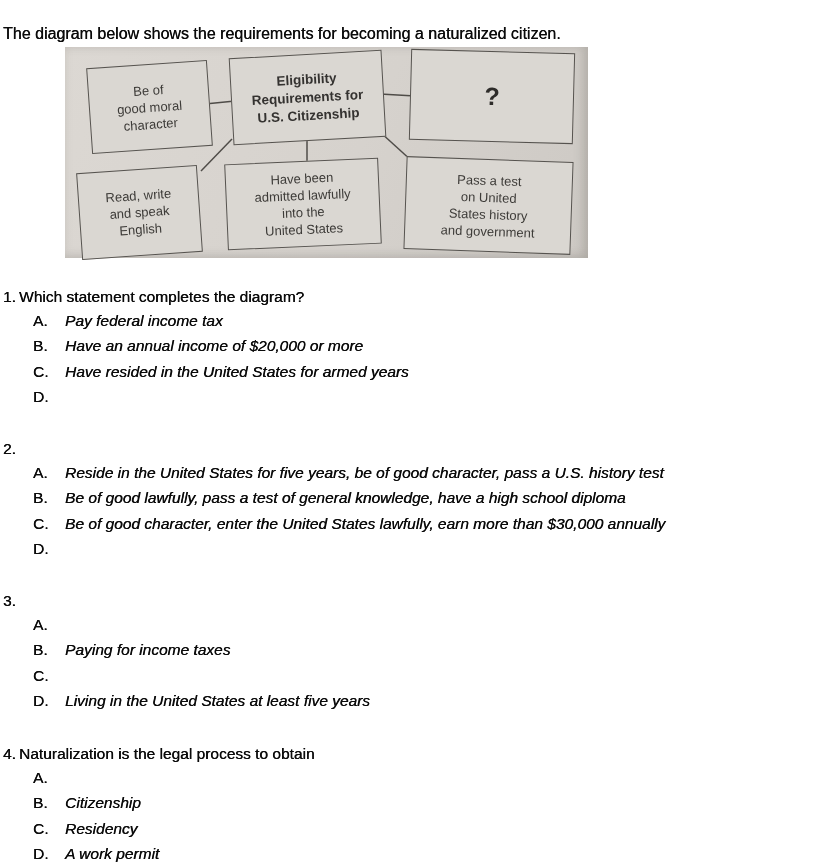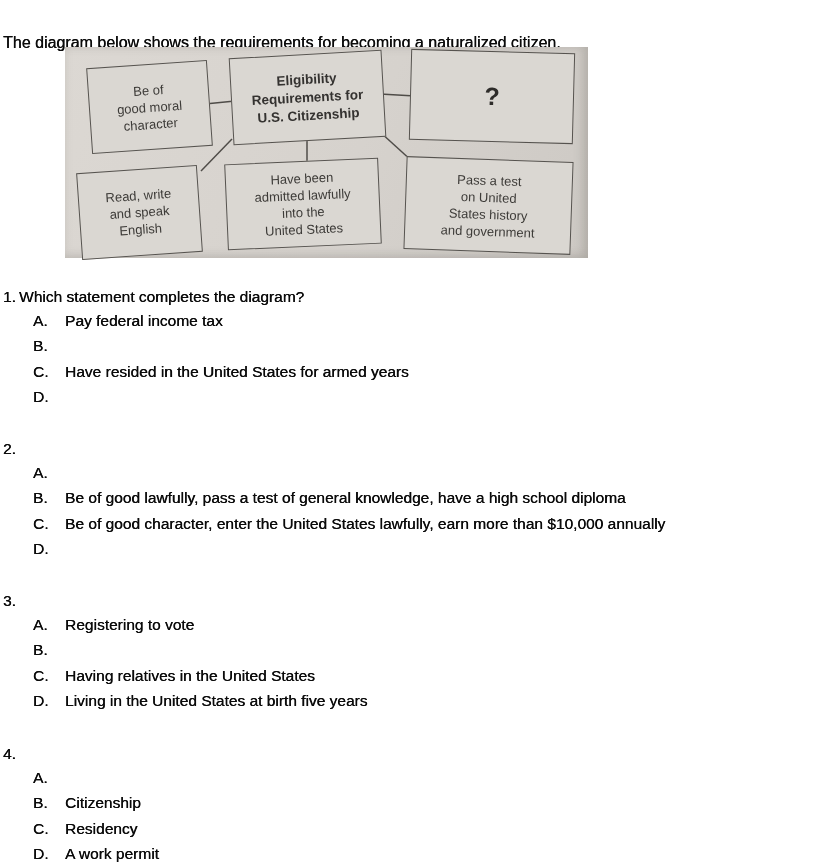--- a/index.html
+++ b/index.html
@@ -5,21 +5,21 @@
   html,body{margin:0;padding:0;}
   body{
     width:822px;height:867px;
     background:#ffffff;
     font-family:"Liberation Sans", sans-serif;
     color:#0b0b0b;
     position:relative;
     overflow:hidden;
   }
   .title{
-    position:absolute;top:17px;left:3px;
+    position:absolute;top:8px;left:3px;
     font-size:16px;line-height:20px;
     text-shadow:0.3px 0 0 currentColor;
   }
   
   .photo{
     position:absolute;left:65px;top:47px;width:523px;height:211px;
     background:linear-gradient(115deg,#dcd8d3 0%,#d6d2cd 55%,#cdc9c4 100%);
     box-shadow:inset -6px 0 10px rgba(90,85,78,.18), inset 0 -4px 8px rgba(90,85,78,.10);
   }
   .connectors{position:absolute;inset:0;width:100%;height:100%;}
@@ -48,21 +48,21 @@
     font-size:15.5px;
     text-shadow:0.3px 0 0 currentColor;
   }
   .qnum{width:16px;flex:none;}
   .opt{
     display:flex;height:25.4px;line-height:19px;
     font-size:15.5px;
     text-shadow:0.3px 0 0 currentColor;
   }
   .letter{margin-left:30px;width:32px;flex:none;}
-  .otext{white-space:nowrap;}
+  .otext{white-space:nowrap;font-style:italic;}
 </style>
 </head>
 <body>
 
 <p class="title">The diagram below shows the requirements for becoming a naturalized citizen.</p>
 
 <div class="photo">
   <svg class="connectors" viewBox="0 0 523 211" xmlns="http://www.w3.org/2000/svg">
     <line x1="140" y1="57" x2="170" y2="54" stroke="#4f4c48" stroke-width="1.5"></line>
     <line x1="315" y1="47" x2="350" y2="49" stroke="#4f4c48" stroke-width="1.5"></line>
@@ -94,74 +94,76 @@
   <div class="qline">
     <span class="qnum">1.</span>
     <span class="qtext">Which statement completes the diagram?</span>
   </div>
   <div class="opt">
     <span class="letter">A.</span>
     <span class="otext">Pay federal income tax</span>
   </div>
   <div class="opt">
     <span class="letter">B.</span>
+    <span class="otext">Have an annual income of $20,000 or more</span>
   </div>
   <div class="opt">
     <span class="letter">C.</span>
     <span class="otext">Have resided in the United States for armed years</span>
   </div>
   <div class="opt">
     <span class="letter">D.</span>
   </div>
 </section>
 
 <section class="qblock q2">
   <div class="qline">
     <span class="qnum">2.</span>
   </div>
   <div class="opt">
     <span class="letter">A.</span>
+    <span class="otext">Reside in the United States for five years, be of good character, pass a U.S. history test</span>
   </div>
   <div class="opt">
     <span class="letter">B.</span>
     <span class="otext">Be of good lawfully, pass a test of general knowledge, have a high school diploma</span>
   </div>
   <div class="opt">
     <span class="letter">C.</span>
-    <span class="otext">Be of good character, enter the United States lawfully, earn more than $10,000 annually</span>
+    <span class="otext">Be of good character, enter the United States lawfully, earn more than $30,000 annually</span>
   </div>
   <div class="opt">
     <span class="letter">D.</span>
   </div>
 </section>
 
 <section class="qblock q3">
   <div class="qline">
     <span class="qnum">3.</span>
   </div>
   <div class="opt">
     <span class="letter">A.</span>
-    <span class="otext">Registering to vote</span>
   </div>
   <div class="opt">
     <span class="letter">B.</span>
+    <span class="otext">Paying for income taxes</span>
   </div>
   <div class="opt">
     <span class="letter">C.</span>
-    <span class="otext">Having relatives in the United States</span>
   </div>
   <div class="opt">
     <span class="letter">D.</span>
-    <span class="otext">Living in the United States at birth five years</span>
+    <span class="otext">Living in the United States at least five years</span>
   </div>
 </section>
 
 <section class="qblock q4">
   <div class="qline">
     <span class="qnum">4.</span>
+    <span class="qtext">Naturalization is the legal process to obtain</span>
   </div>
   <div class="opt">
     <span class="letter">A.</span>
   </div>
   <div class="opt">
     <span class="letter">B.</span>
     <span class="otext">Citizenship</span>
   </div>
   <div class="opt">
     <span class="letter">C.</span>

